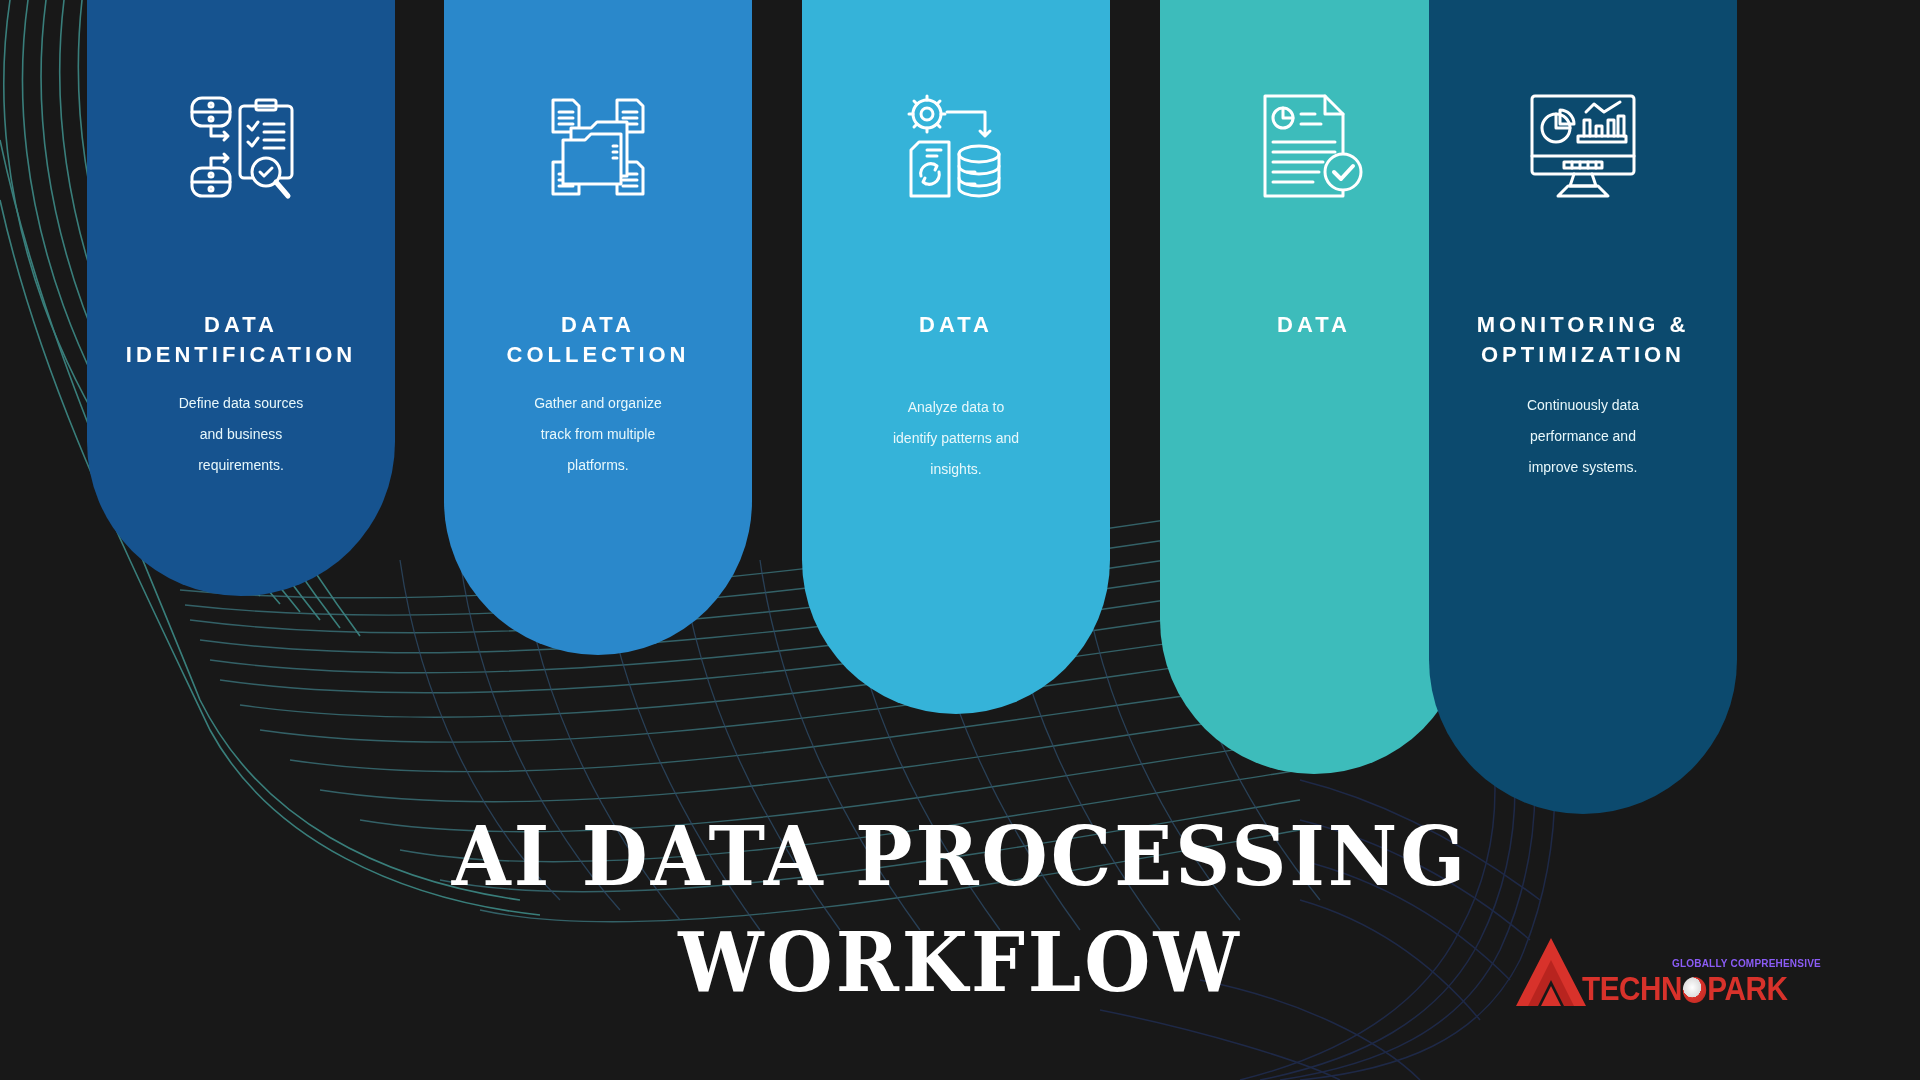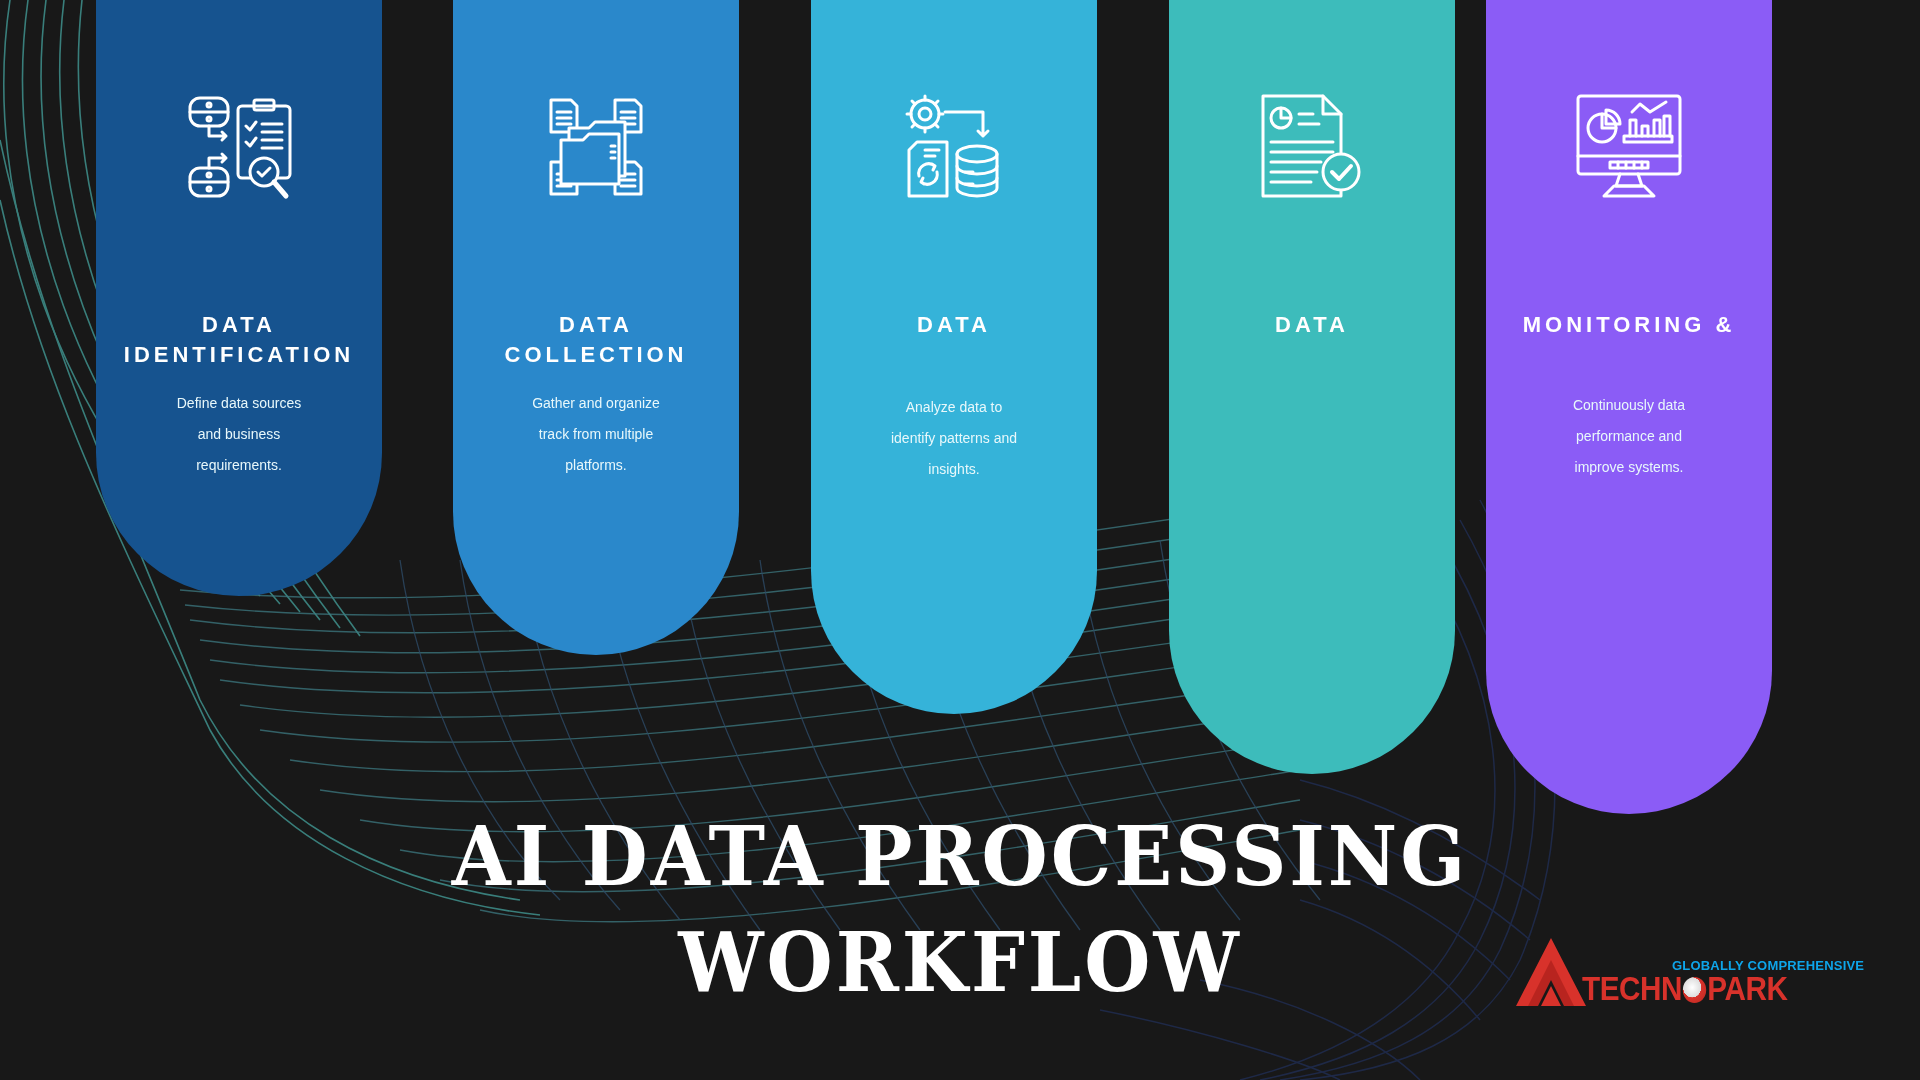--- a/index.html
+++ b/index.html
@@ -4,26 +4,25 @@
   <style>
     html, body { margin: 0; padding: 0; }
     body {
       width: 1920px; height: 1080px; overflow: hidden;
       background: #181818;
       position: relative;
       font-family: "Liberation Sans", "DejaVu Sans", sans-serif;
     }
     .bg-waves { position: absolute; left: 0; top: 0; width: 1920px; height: 1080px; z-index: 0; }
     .column {
-      position: absolute; top: 0; width: 286px;
+      position: absolute; top: 0; width: 308px;
       border-radius: 0 0 158px 158px;
       z-index: 1;
       color: #ffffff;
       text-align: center;
-      margin-left: 9px;
     }
     .column .icon {
       position: absolute; left: 50%; transform: translateX(-50%);
       top: 92px; width: 110px; height: 110px;
     }
     .column .icon svg { width: 100%; height: 100%; display: block; }
     .column .heading {
       position: absolute; left: 0; right: 0; top: 310px;
       font-weight: bold; font-size: 22px; letter-spacing: 4px;
       line-height: 30px; text-transform: uppercase;
@@ -43,21 +42,21 @@
       transform: scaleY(1.08);
     }
     .title span { display: block; }
     .logo {
       position: absolute; left: 1516px; top: 938px; width: 330px; height: 70px; z-index: 2;
     }
     .logo .tri { position: absolute; left: 0; top: 0; width: 70px; height: 68px; }
     .logo .tagline {
       position: absolute; left: 156px; top: 20px;
       font-family: "Liberation Sans", sans-serif; font-weight: bold;
-      font-size: 13px; color: #0ea5e9; letter-spacing: 0.2px; white-space: nowrap;
+      font-size: 10px; color: #8b5cf6; letter-spacing: 0.2px; white-space: nowrap;
     }
     .logo .brand {
       position: absolute; left: 66px; top: 33px;
       font-family: "Liberation Sans", sans-serif; font-weight: bold;
       font-size: 33px; color: #d8322b; letter-spacing: -0.5px; white-space: nowrap;
       transform: scaleX(0.9); transform-origin: left top;
       line-height: 36px;
     }
     .logo .globe {
       display: inline-block; width: 26px; height: 26px; border-radius: 50%;
@@ -241,21 +240,21 @@
       <line x1="14" y1="90" x2="54" y2="90"></line>
       <circle cx="84" cy="80" r="18" fill="#3dbcbb"></circle>
       <path d="M75 80 L82 87 L94 74" stroke-width="4"></path>
     </svg>
   </div>
   <div class="heading">
     <span>DATA</span>
   </div>
 </div>
 
-<div class="column" style="left:1477px; height:814px; background:#8b5cf6;">
+<div class="column" style="left:1429px; height:814px; background:#0c4a6e;">
   <div class="icon">
     <svg viewBox="0 0 110 110" fill="none" stroke="#ffffff" stroke-width="3" stroke-linecap="round" stroke-linejoin="round">
       <rect x="4" y="4" width="102" height="78" rx="3"></rect>
       <line x1="4" y1="64" x2="106" y2="64"></line>
       <path d="M36 70 H74 V76 H36 Z"></path>
       <line x1="44" y1="70" x2="44" y2="76"></line>
         <line x1="52" y1="70" x2="52" y2="76"></line>
       <line x1="60" y1="70" x2="60" y2="76"></line>
         <line x1="68" y1="70" x2="68" y2="76"></line>
       <circle cx="28" cy="36" r="14"></circle>
@@ -263,20 +262,21 @@
       <path d="M32 18 V32 H46 A14 14 0 0 0 32 18"></path>
       <path d="M50 44 H98 V50 H50 Z"></path>
       <path d="M56 44 V28 H62 V44 M68 44 V34 H74 V44 M80 44 V28 H86 V44 M90 44 V24 H96 V44"></path>
       <path d="M58 20 L66 12 L76 20 L92 10"></path>
       <path d="M46 82 L42 94 H68 L64 82"></path>
       <path d="M30 104 L40 94 H70 L80 104 Z"></path>
     </svg>
   </div>
   <div class="heading">
     <span>MONITORING &amp;</span>
+    <span>OPTIMIZATION</span>
   </div>
   <div class="desc" style="top:390px;">
     <span>Continuously data</span>
     <span>performance and</span>
     <span>improve systems.</span>
   </div>
 </div>
 
 <div class="title">
   <span>AI DATA PROCESSING</span>

